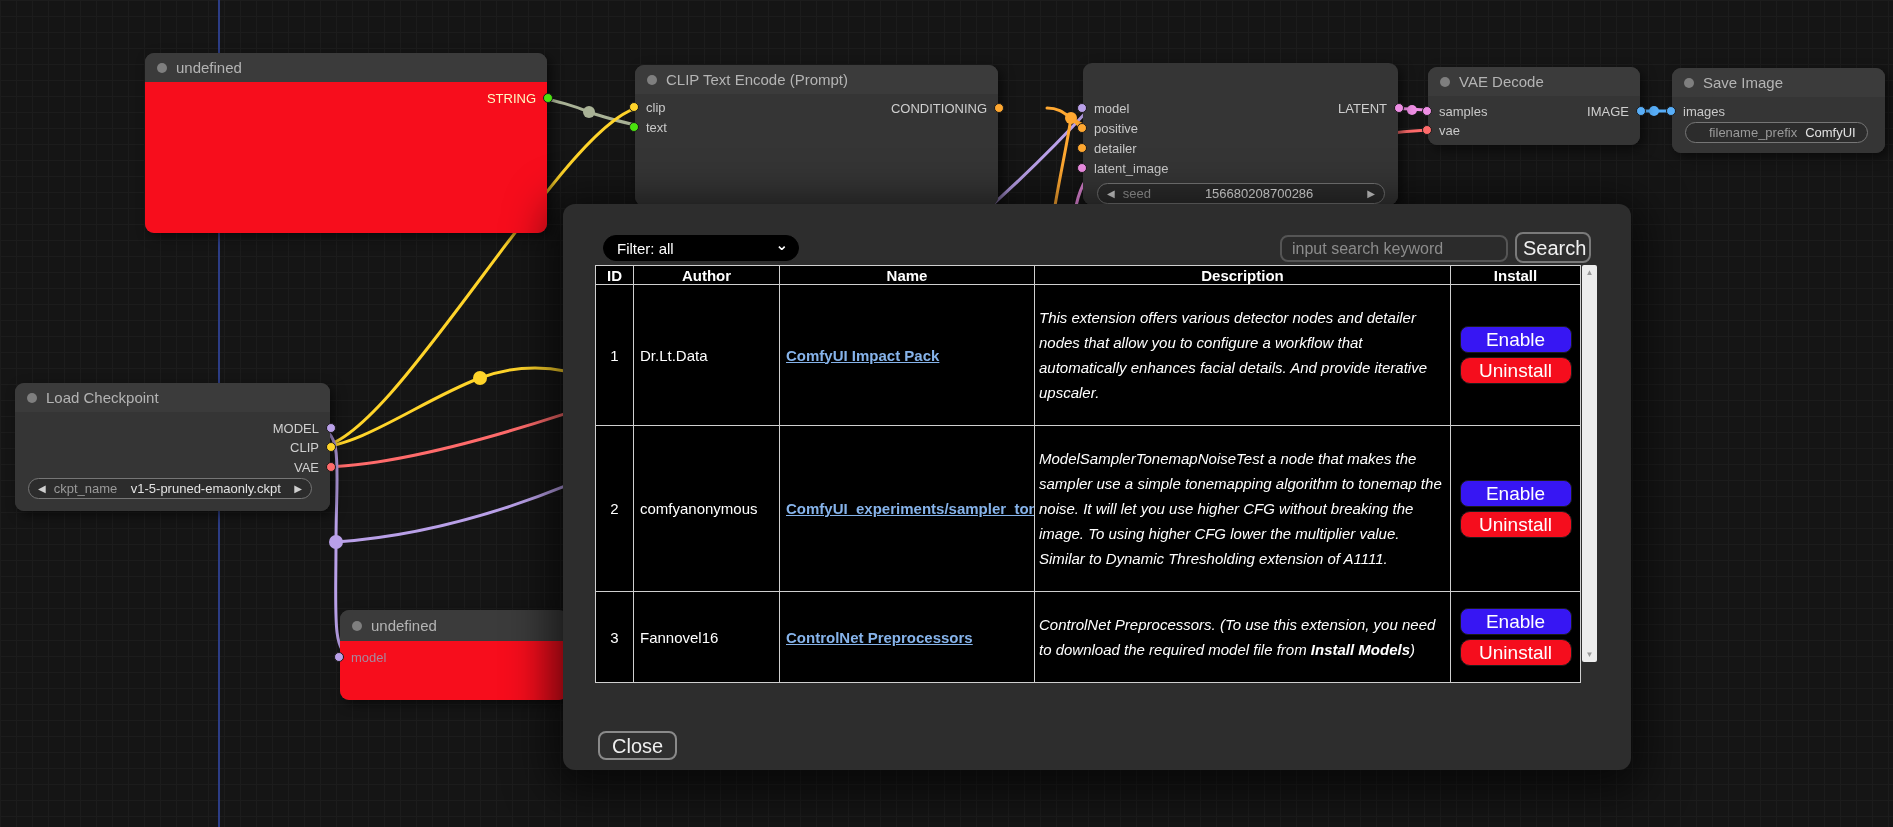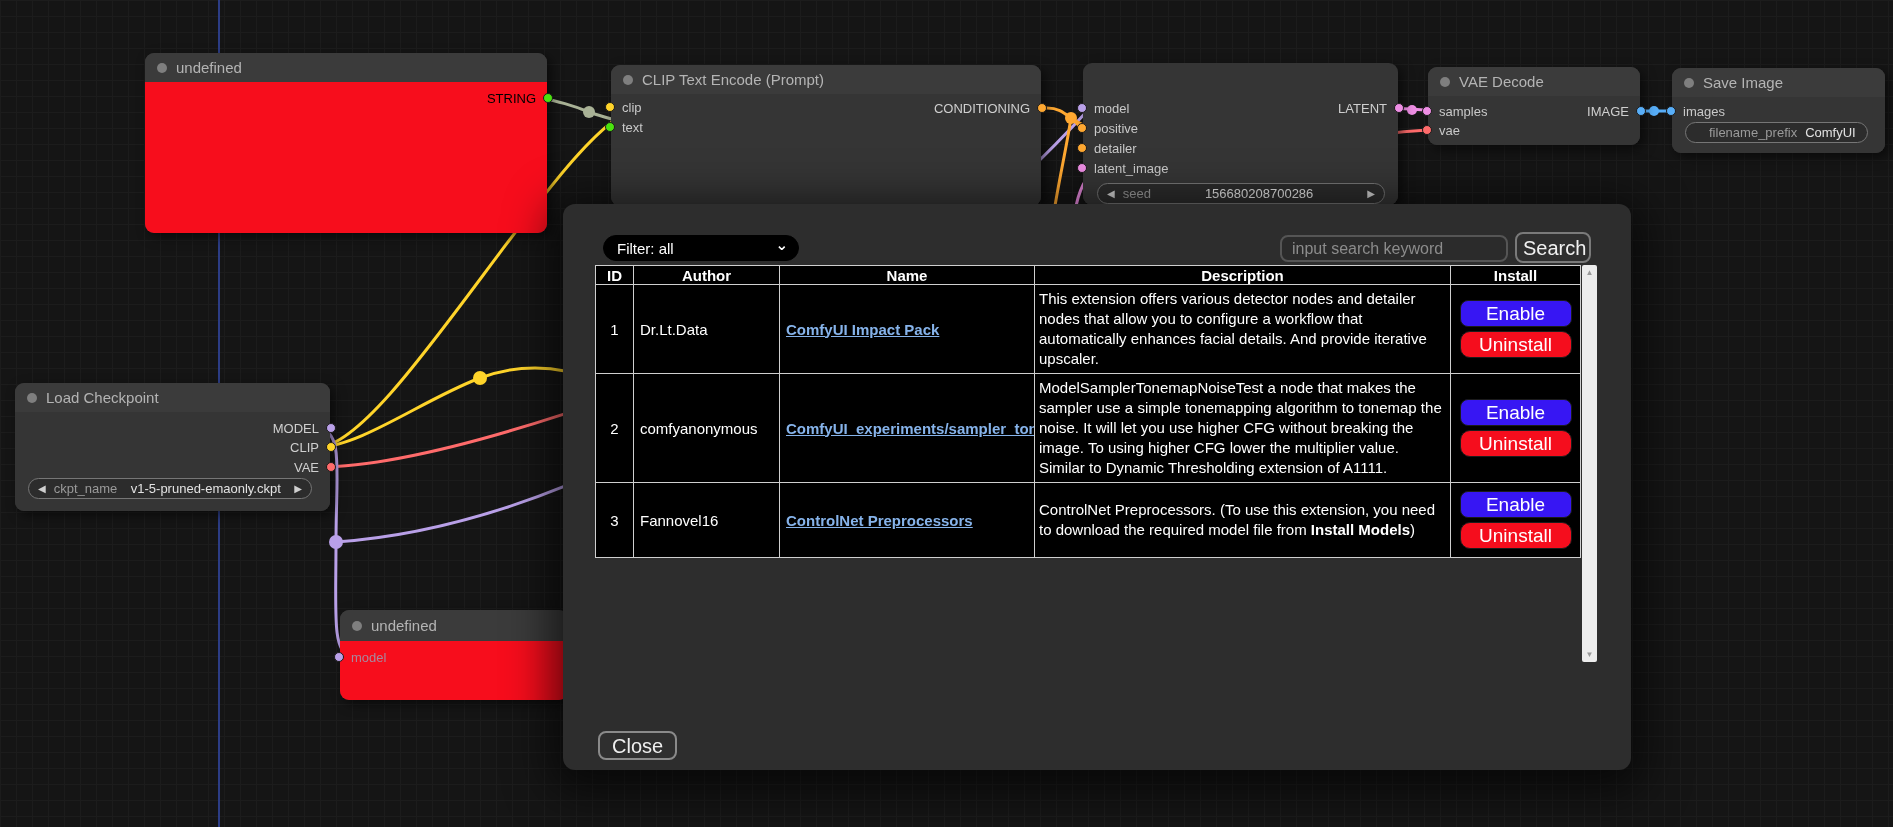--- a/index.html
+++ b/index.html
@@ -56,21 +56,21 @@
     border-radius:8px;color:#f0f0f0;font-size:20px;font-family:inherit;line-height:1;}
   .table-wrap{position:absolute;left:32px;top:61px;width:1002px;height:397px;}
   table{border-collapse:collapse;width:985px;background:#000;color:#fff;table-layout:fixed;}
   th,td{border:1px solid #cfcfcf;font-size:15px;margin-left:20px;}
   th{height:19px;font-weight:bold;padding:0 4px;}
   td{padding:2px 6px;vertical-align:middle;}
   col.c-id{width:38px;}col.c-author{width:146px;}col.c-name{width:255px;}col.c-desc{width:416px;}col.c-install{width:130px;}
   td.c-id{text-align:center;}
   td.c-name{white-space:nowrap;overflow:hidden;}
   td.c-name a{color:var(--link);font-weight:bold;text-decoration:underline;}
-  td.c-desc{line-height:20px;padding:4px 4px;}
+  td.c-desc{line-height:25px;padding:20px 4px;font-style:italic;}
   td.c-install{text-align:center;padding:4px 6px;}
   .btn-install{display:block;width:112px;height:27px;margin:4px auto;border:1px solid #1b1b1b;border-radius:8px;
     color:#fff;font-size:19px;font-family:inherit;line-height:1;}
   .btn-enable{background:var(--accent-enable);}
   .btn-uninstall{background:var(--accent-uninstall);border-radius:10px;}
   .scrollbar{position:absolute;right:0;top:0;width:15px;height:397px;background:#ededed;border-radius:2px;
     display:flex;flex-direction:column;justify-content:space-between;align-items:center;}
   .scrollbar .arr{color:#9a9a9a;font-size:8px;padding:3px 0;}
   #close-btn{position:absolute;left:35px;top:527px;height:29px;padding:0 12px;background:#2f2f2f;border:2px solid #8a8a8a;
     border-radius:8px;color:#eee;font-size:20px;font-family:inherit;line-height:1;}
@@ -104,26 +104,26 @@
   </svg>
 
   <div class="node" style="left:145px;top:53px;width:402px;height:180px">
     <div class="node-title">
       <span class="tdot"></span>
       <span>undefined</span>
     </div>
     <div class="node-body error">
       <div class="slot out" style="top:9px">
         <span class="sdot" style="background:#4ae20e"></span>
-        <span class="out-label" style="color:#000000">STRING</span>
-      </div>
-    </div>
-  </div>
-
-  <div class="node" style="left:611px;top:65px;width:430px;height:141px">
+        <span class="out-label" style="color:#fef9c3">STRING</span>
+      </div>
+    </div>
+  </div>
+
+  <div class="node" style="left:635px;top:65px;width:363px;height:141px">
     <div class="node-title">
       <span class="tdot"></span>
       <span>CLIP Text Encode (Prompt)</span>
     </div>
     <div class="node-body">
       <div class="slot in" style="top:6px">
         <span class="sdot" style="background:var(--wire-clip)"></span>
         <span>clip</span>
       </div>
       <div class="slot in" style="top:26px">

